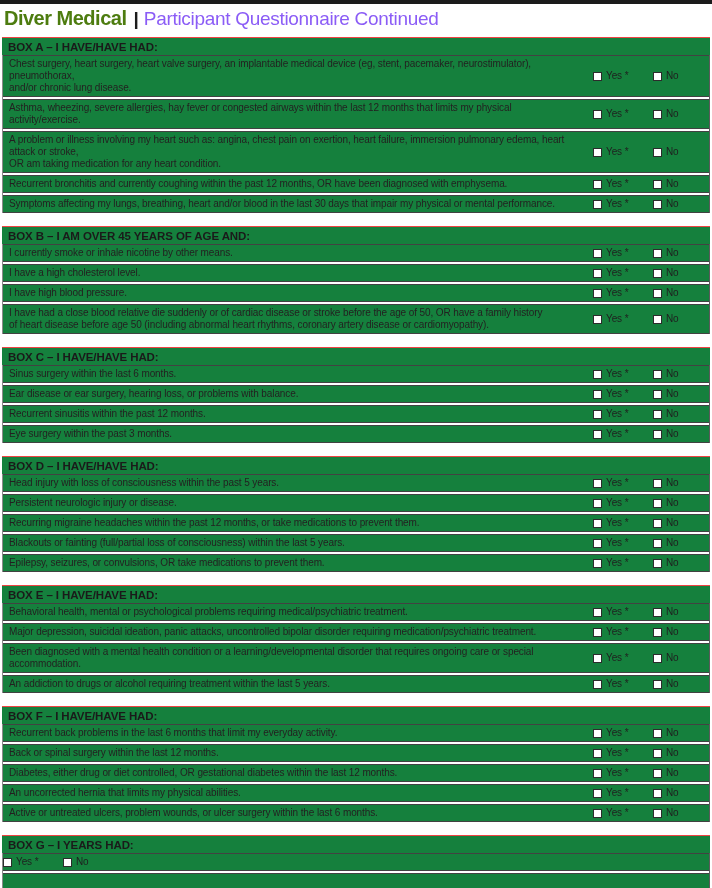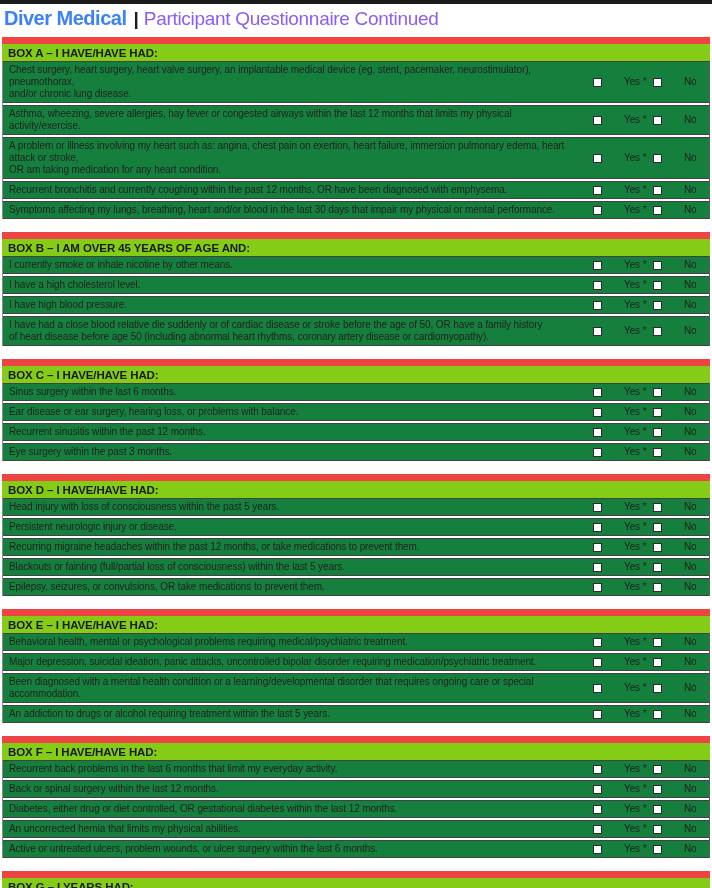--- a/index.html
+++ b/index.html
@@ -2,52 +2,52 @@
 <html><head>
 <meta charset="utf-8">
 <style>
   html,body{margin:0;padding:0;}
   body{
     width:712px;height:888px;overflow:hidden;background:#ffffff;
     font-family:"Liberation Sans",sans-serif;color:#231f20;
   }
   .topbar{height:4px;background:#1b1b1b;}
   .titlebar{padding:3px 8px 4px 4px;font-size:19px;line-height:22px;white-space:nowrap;}
-  .title-bold{font-weight:bold;font-size:20px;letter-spacing:-0.5px;color:#3b82f6;}
+  .title-bold{font-weight:bold;font-size:20px;letter-spacing:-0.5px;color:#4d7c0f;}
   .title-sep{margin:0 5px 0 7px;font-weight:bold;color:#1c1c1c;}
   .title-rest{color:#8b5cf6;letter-spacing:-0.3px;}
   #boxes{margin:0 2px;}
   .box{margin-top:3px;}
   .box + .box{margin-top:13px;}
   .box-header{
-    border-top:7px solid #ef4444;
+    border-top:1px solid #ef4444;
     padding:3px 6px 2px 6px;
     font-weight:bold;font-size:11.5px;line-height:12px;letter-spacing:-0.1px;color:#1a1a1a;
-    background:#84cc16;
+    background:#15803d;
   }
   .box-body{border-left:1px solid #8a8a8a;border-right:1px solid #5a5a5a;}
   .qrow{
     display:flex;align-items:center;
     border-top:1px solid #424242;border-bottom:1px solid #424242;
     margin-bottom:2px;padding:1px 0;min-height:14px;background:#15803d;
   }
   .qrow:last-child{margin-bottom:0;}
   .qtext{
     flex:1;font-size:10px;line-height:12px;letter-spacing:-0.1px;
     padding:1px 8px 1px 6px;white-space:pre-line;
   }
   .answers{width:108px;flex-shrink:0;display:flex;align-items:center;padding-right:8px;}
   .ans{display:flex;align-items:center;}
   .ans-yes{width:60px;}
   .ans-no{width:40px;}
   .cb{
     width:7px;height:7px;border:1.2px solid #2c2c2c;display:inline-block;
     margin-right:4px;flex-shrink:0;background:#fff;
   }
-  .albl{font-size:10px;line-height:12px;letter-spacing:-0.1px;color:#1f1f1f;margin-left:18px;}
+  .albl{font-size:10px;line-height:12px;letter-spacing:-0.1px;color:#1f1f1f;}
 </style>
 </head>
 <body>
 
 <div>
   <div class="topbar"></div>
   <div class="titlebar">
     <span class="title-bold">Diver Medical</span><span class="title-sep">|</span><span class="title-rest">Participant Questionnaire Continued</span>
   </div>
 

